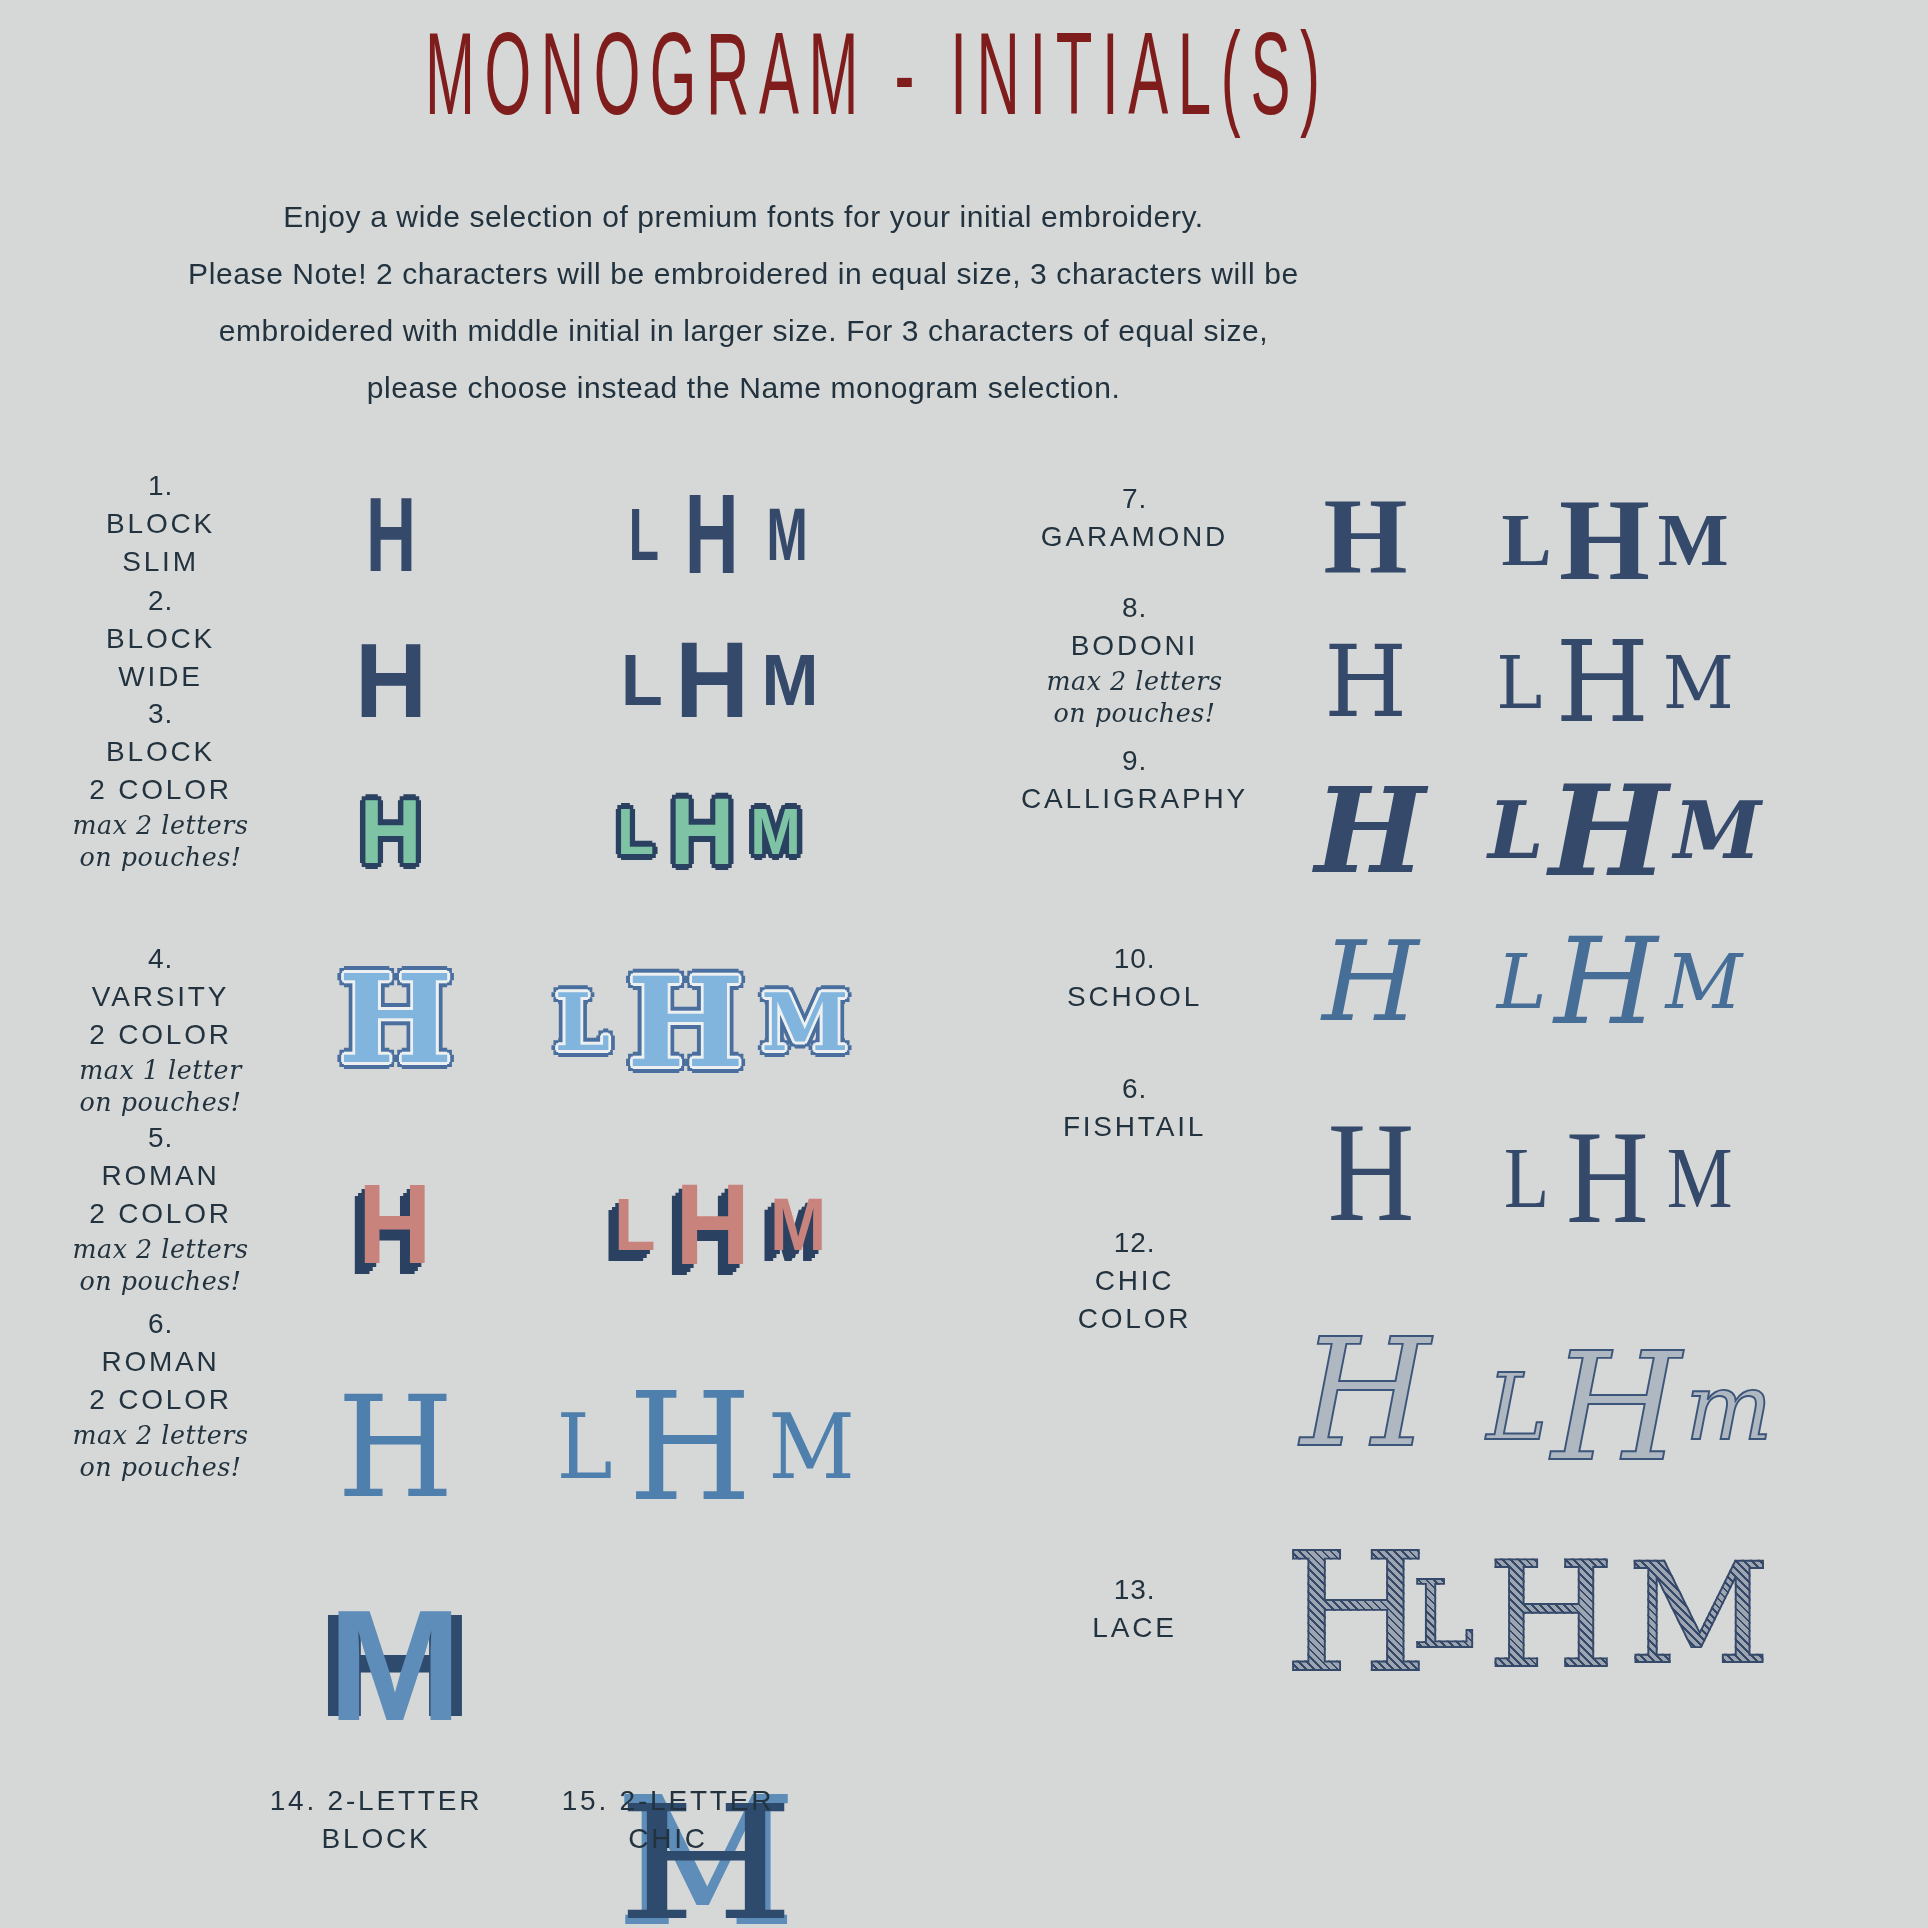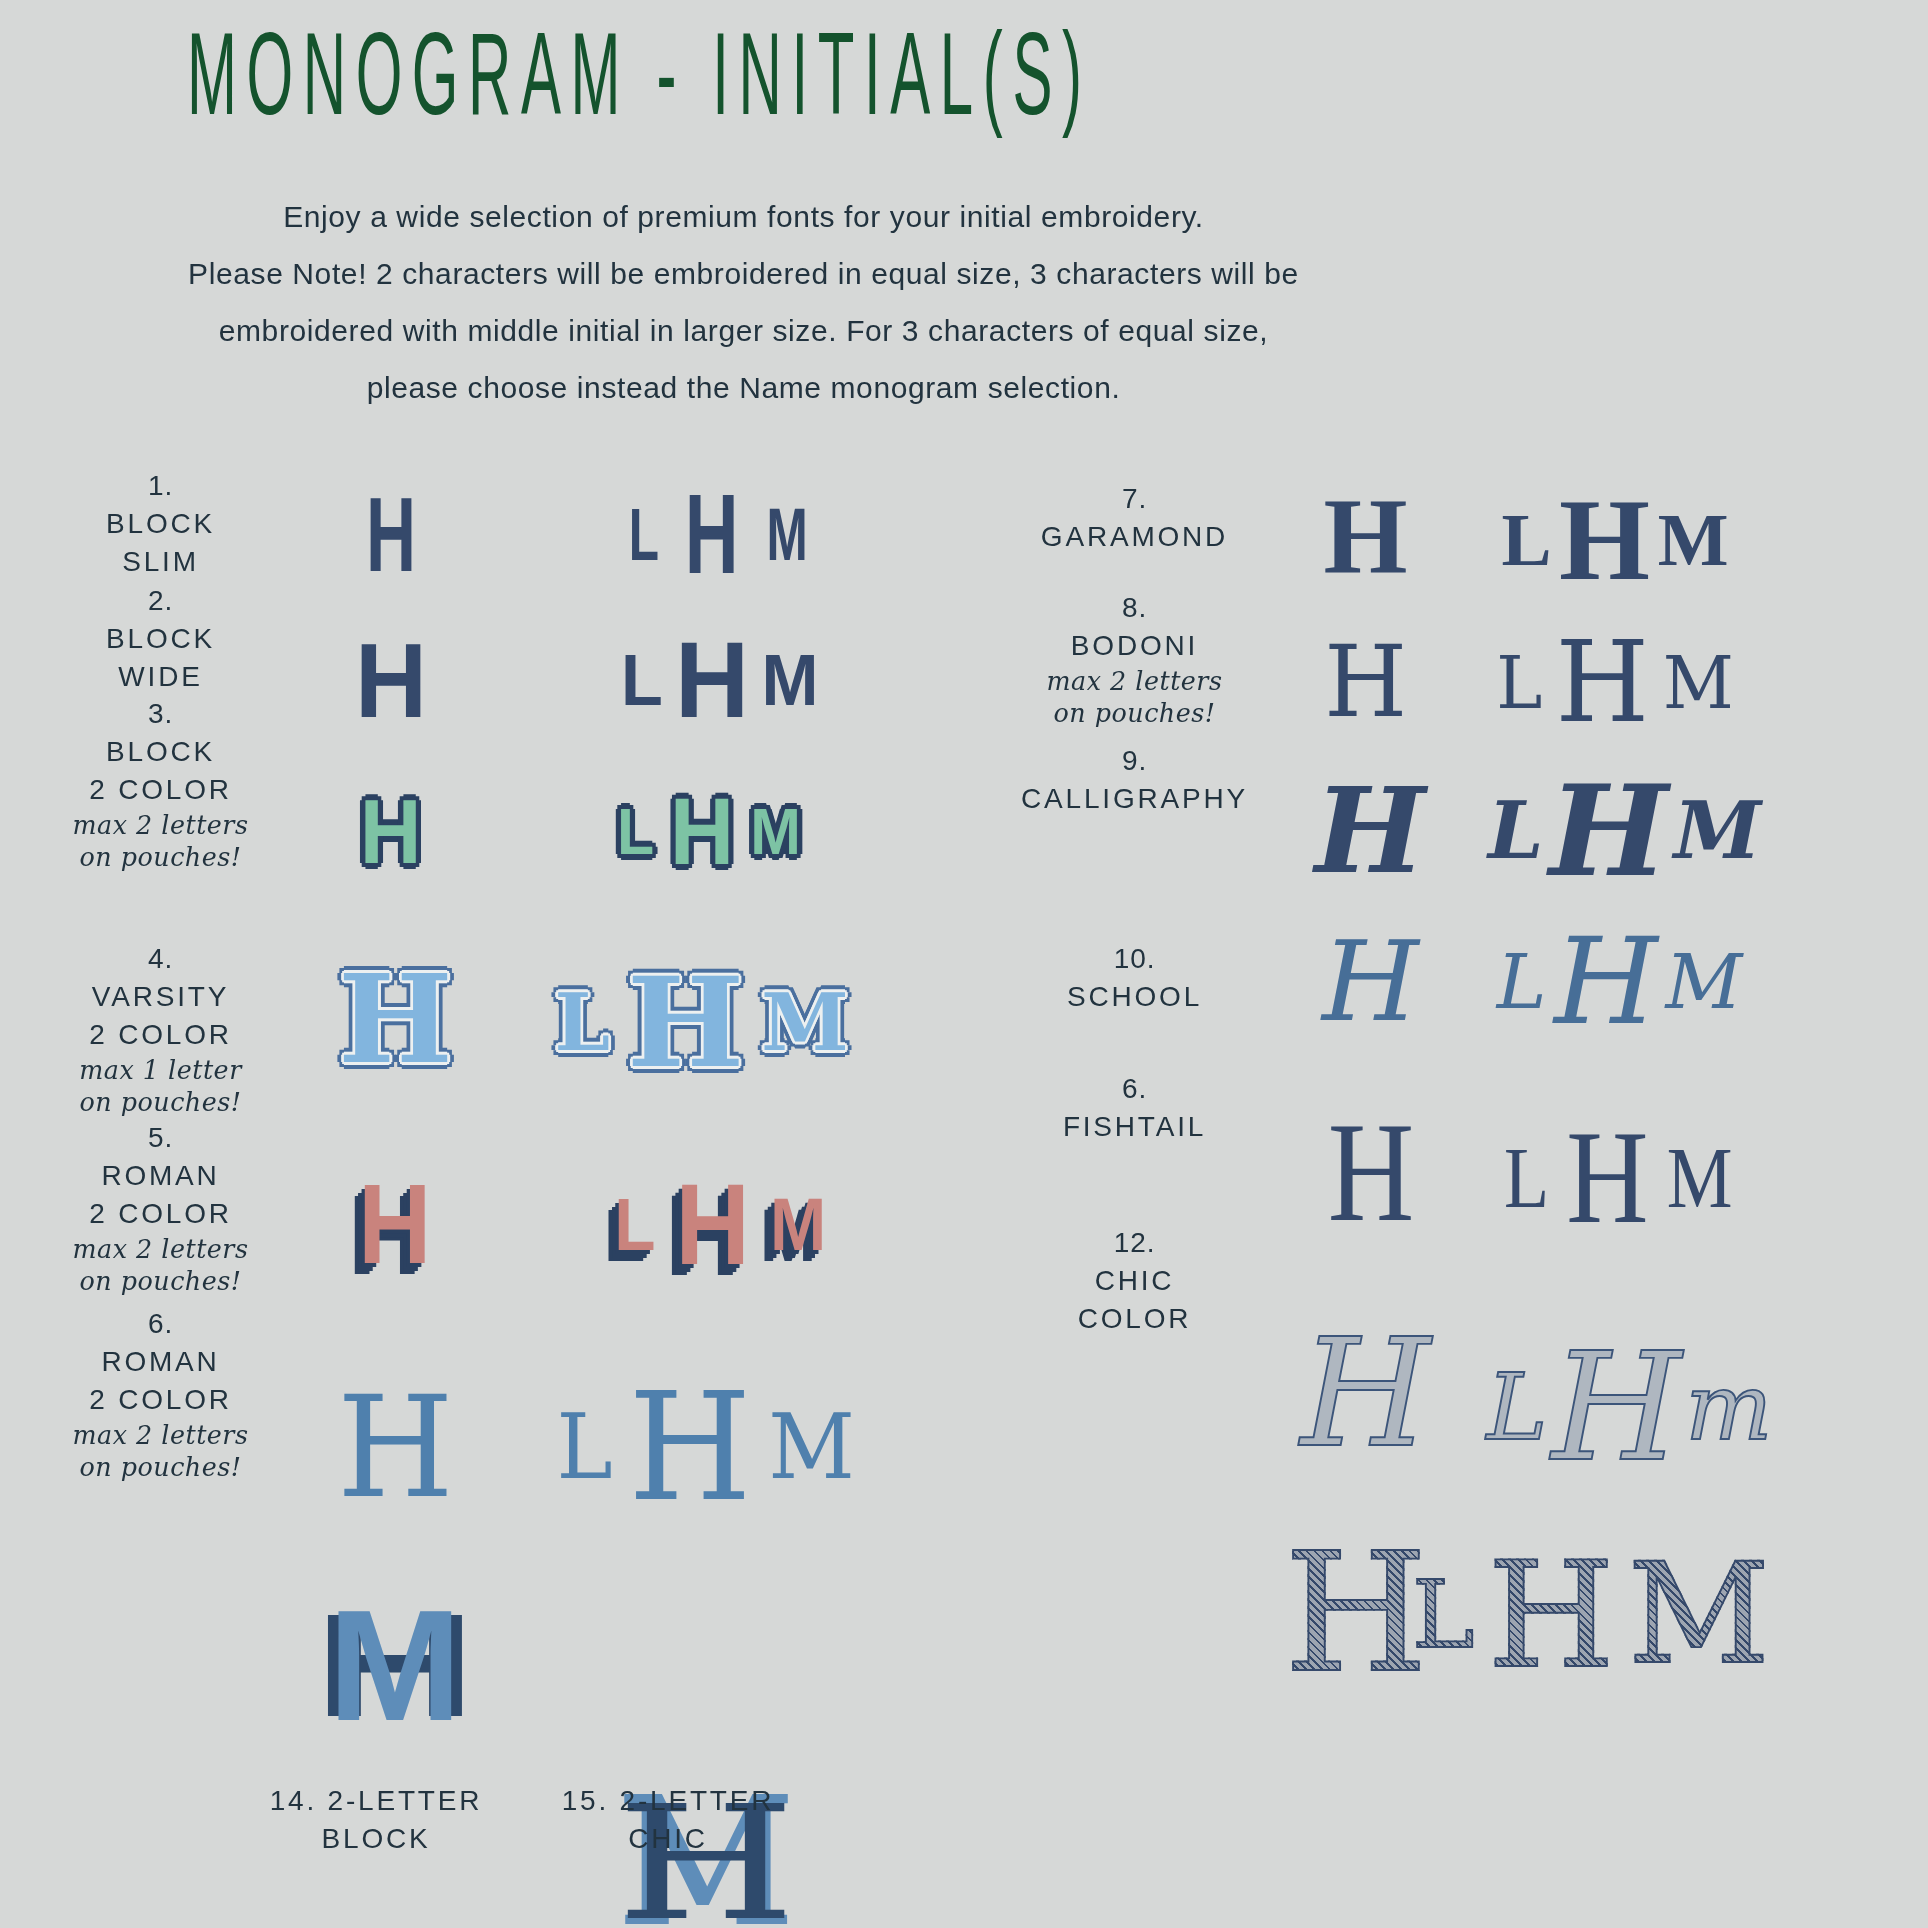--- a/index.html
+++ b/index.html
@@ -15,21 +15,21 @@
     --vborder:#4a6f9e;
     --salmon:#c9837d;
     --steel:#4f80ad;
     --steel2:#5e8db9;
     --pairnavy:#2e4a6c;
   }
 
   .abs{position:absolute;}
 
   
-  .title{left:0;top:28px;width:1488px;text-align:left;color:#14532d;margin-left:28px;}
+  .title{left:0;top:28px;width:1488px;text-align:right;color:#7f1d1d;}
   .title span{display:inline-block;font-size:81px;font-weight:400;letter-spacing:13px;transform:scale(.74,1.45);transform-origin:center;white-space:nowrap;}
   .intro{left:28px;top:188px;width:1431px;text-align:center;color:var(--ink);font-size:30px;letter-spacing:0.6px;line-height:57px;}
 
   
   .label{ text-align:center;color:var(--ink);font-size:28px;letter-spacing:2.8px;line-height:38px;font-weight:400;}
   .label .num{letter-spacing:0.9px;}
   .label .note{font-family:"DejaVu Serif",serif;font-style:italic;font-size:25.4px;letter-spacing:0.5px;line-height:32px;}
 
   
   .sample{display:flex;align-items:center;justify-content:center;}
@@ -345,20 +345,24 @@
   </div>
   <div class="abs sample f-hand" style="left:1262px;top:1301px;width:207px;height:184px;">
     <span class="lt one">H</span>
   </div>
   <div class="abs sample trio f-hand" style="left:1460px;top:1323px;width:339px;height:169px;">
     <span class="lt side">L</span>
     <span class="lt mid">H</span>
     <span class="lt side">m</span>
   </div>
 
+  <div class="abs label" style="left:979px;top:1571px;width:311px;">
+    <div class="num">13.</div>
+    <div>LACE</div>
+  </div>
   <div class="abs sample f-lace" style="left:1262px;top:1524px;width:188px;height:179px;">
     <span class="lt one">H</span>
   </div>
   <div class="abs sample trio f-lace" style="left:1431px;top:1537px;width:320px;height:155px;">
     <span class="lt side">L</span>
     <span class="lt mid">H</span>
     <span class="lt side last">M</span>
   </div>
 
 </div>

